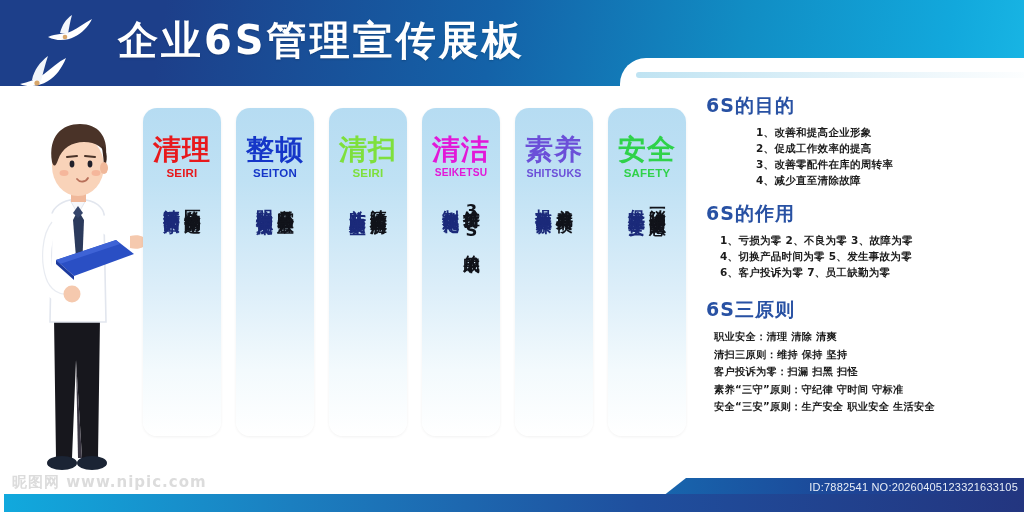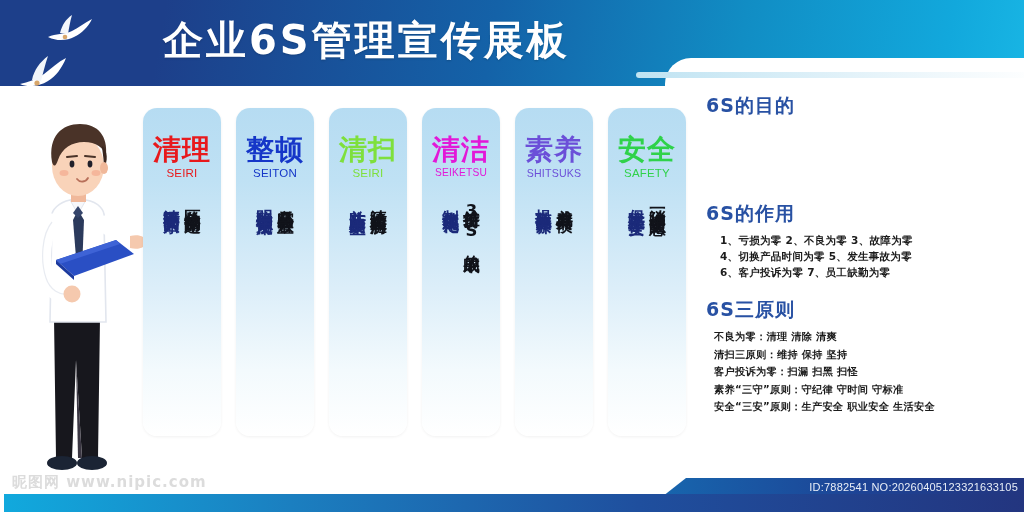--- a/index.html
+++ b/index.html
@@ -10,21 +10,21 @@
     position:relative;
   }
 
   
   .header {
     position:absolute; left:0; top:0; width:1024px; height:86px;
     background:linear-gradient(100deg,#1d3f8a 0%, #1d3f8a 16%, #1462a8 48%, #118dc4 72%, #12a8dc 92%, #18b5e4 100%);
     border-bottom-right-radius:0;
     overflow:hidden;
   }
-  .header-inner { position:absolute; inset:0;margin-left:45px; }
+  .header-inner { position:absolute; inset:0; }
   .header-title {
     position:absolute; left:118px; top:14px;
     font-size:40px; font-weight:bold; color:#ffffff;
     letter-spacing:3px; line-height:52px;
     text-shadow:0 1px 2px rgba(0,0,0,.18);
     font-family:"DejaVu Sans","Liberation Sans",sans-serif;
   }
   
   .header-cut {
     position:absolute; left:620px; top:58px; width:420px; height:48px;
@@ -54,21 +54,21 @@
     overflow:hidden;
   }
   .card-title {
     position:absolute; top:28px; left:0; width:100%;
     text-align:center; font-size:28px; font-weight:bold;
     letter-spacing:1px; line-height:28px;
     font-family:"DejaVu Sans","Liberation Sans",sans-serif;
   }
   .card-sub {
     position:absolute; top:58px; left:0; width:100%;
-    text-align:center; font-size:11.5px; font-weight:normal;
+    text-align:center; font-size:11.5px; font-weight:bold;
     letter-spacing:.2px; line-height:14px;
     font-family:"Liberation Sans",sans-serif;
   }
   .card-vtext {
     position:absolute; top:88px; left:0; width:100%; height:236px;
     display:flex; flex-direction:row-reverse; justify-content:center;
     gap:2px;
   }
   .vline {
     writing-mode:vertical-rl; text-orientation:upright;
@@ -256,35 +256,41 @@
       <div class="vline accent">保障生产工作安全</div>
     </div>
   </div>
 
 </div>
 
 <div class="right">
 
   <div class="sec-1 sec1">
     <div class="sec-title">6S的目的</div>
+    <div class="sec-list">
+      <div class="sec-line">1、改善和提高企业形象</div>
+      <div class="sec-line">2、促成工作效率的提高</div>
+      <div class="sec-line">3、改善零配件在库的周转率</div>
+      <div class="sec-line">4、减少直至清除故障</div>
+    </div>
   </div>
 
   <div class="sec-2 sec2">
     <div class="sec-title">6S的作用</div>
     <div class="sec-list">
       <div class="sec-line">1、亏损为零  2、不良为零  3、故障为零</div>
       <div class="sec-line">4、切换产品时间为零   5、发生事故为零</div>
       <div class="sec-line">6、客户投诉为零          7、员工缺勤为零</div>
     </div>
   </div>
 
   <div class="sec-3 sec3">
     <div class="sec-title">6S三原则</div>
     <div class="sec-list">
-      <div class="sec-line">不良为零：清理 清除 清爽</div>
+      <div class="sec-line">职业安全：清理 清除 清爽</div>
       <div class="sec-line">清扫三原则：维持 保持 坚持</div>
       <div class="sec-line">客户投诉为零：扫漏 扫黑 扫怪</div>
       <div class="sec-line">素养“三守”原则：守纪律 守时间 守标准</div>
       <div class="sec-line">安全“三安”原则：生产安全 职业安全 生活安全</div>
     </div>
   </div>
 
 </div>
 
 <div class="footer">

